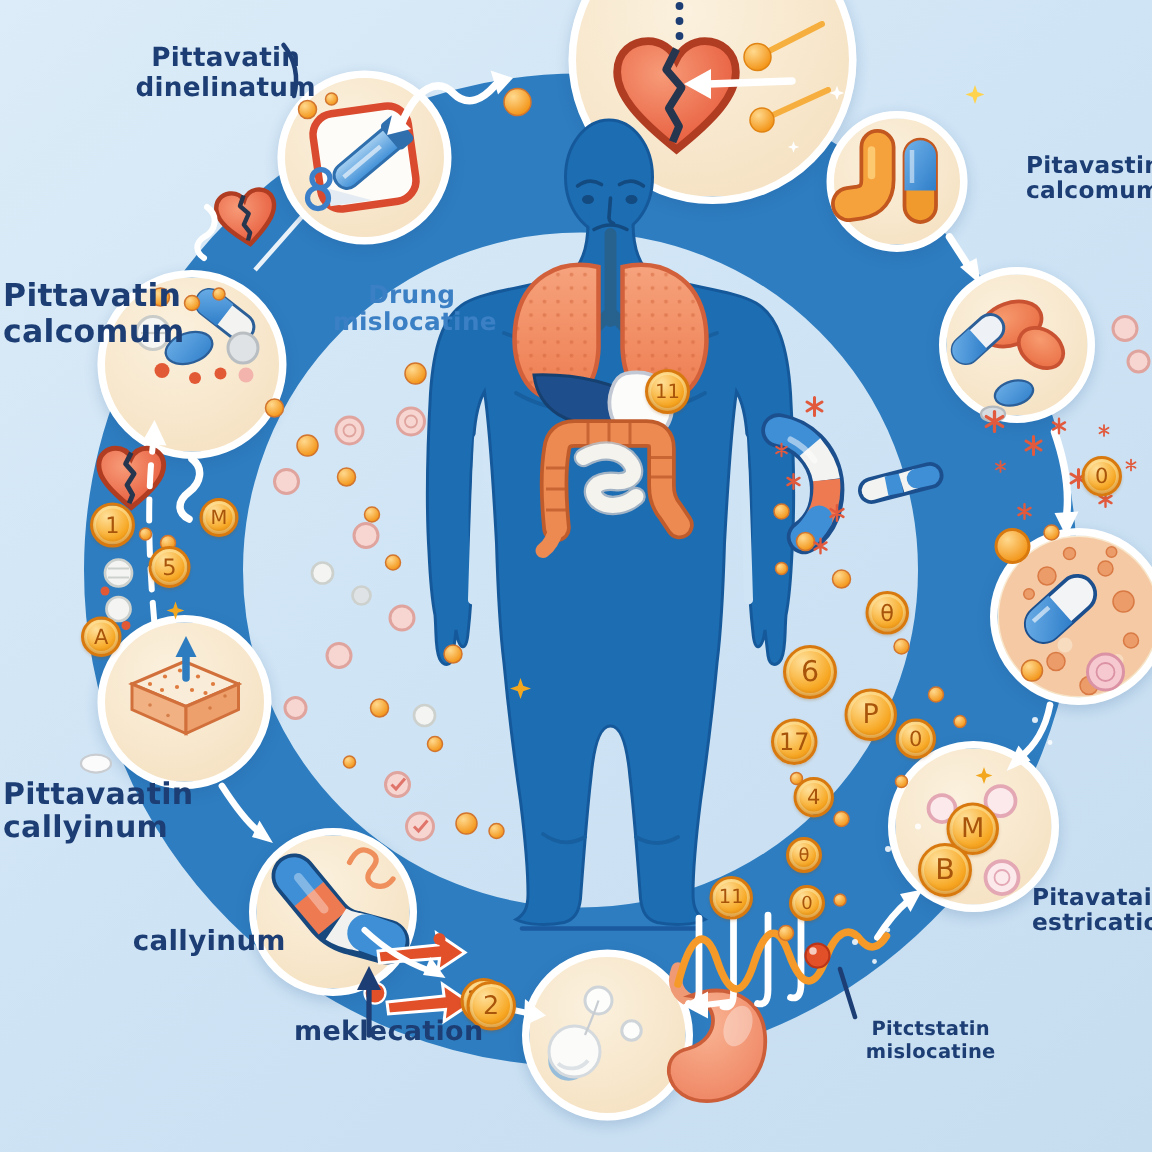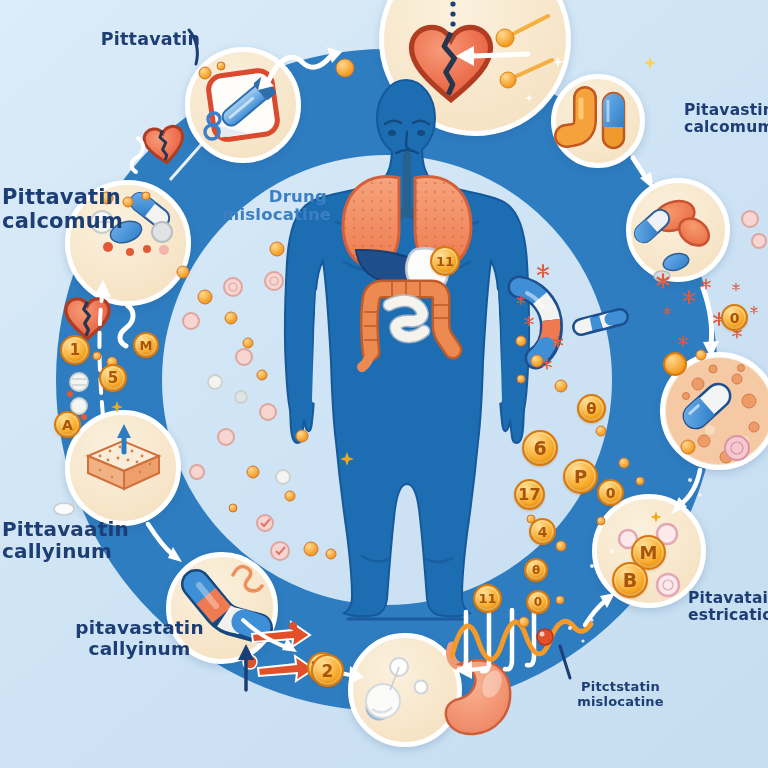--- a/index.html
+++ b/index.html
@@ -14,25 +14,25 @@
   .front{z-index:2;pointer-events:none}
   .overlay{z-index:3}
   .badge{
     position:absolute;border-radius:50%;box-sizing:border-box;
     background:radial-gradient(circle at 40% 32%,#fbf1de 0%,#f6e3c5 75%);
     border:5px solid #ffffff;
     box-shadow:0 3px 9px rgba(30,80,140,.20);
   }
   .lbl{position:absolute;color:#1c3e74;font-weight:bold;text-align:center;line-height:1.12;letter-spacing:.2px;}
   .lbl span{display:block;white-space:nowrap;}
-  .lbl-drug{color:#3b7fc4;text-align:right;}
+  .lbl-drug{color:#3b7fc4;}
   .coin{
     position:absolute;border-radius:50%;box-sizing:border-box;
     background:radial-gradient(circle at 35% 28%,#ffe09a 0%,#f7a722 62%,#ef8c12 100%);
-    border:2px solid #d8790f;color:#a8540a;font-weight:bold;
+    border:2px solid #d8790f;color:#a8540a;font-weight:normal;
     display:flex;align-items:center;justify-content:center;
     box-shadow:inset 0 -2px 3px rgba(160,80,0,.35), inset 0 0 0 2px rgba(255,235,170,.55), 0 1px 2px rgba(150,80,0,.25);
   }
 </style>
 </head>
 <body>
 
 <div class="stage">
 
   <svg class="layer back" viewBox="0 0 768 768">
@@ -505,42 +505,43 @@
     <div class="coin" style="left:526px;top:590px;width:24px;height:24px;font-size:12px">0</div>
     <div class="coin" style="left:631px;top:535px;width:35px;height:35px;font-size:18px">M</div>
     <div class="coin" style="left:612px;top:562px;width:36px;height:36px;font-size:19px">B</div>
     <div class="coin" style="left:307px;top:652px;width:31px;height:31px;font-size:18px">30</div>
     <div class="coin" style="left:311px;top:654px;width:33px;height:33px;font-size:17px">2</div>
     <div class="coin" style="left:473px;top:584px;width:29px;height:29px;font-size:13px">11</div>
     <div class="coin" style="left:721px;top:304px;width:27px;height:27px;font-size:14px">0</div>
 
     <div class="lbl" style="left:88px;top:30px;width:125px;font-size:17.5px">
       <span>Pittavatin</span>
+      <span>dinelinatum</span>
     </div>
     <div class="lbl" style="left:2px;top:186px;width:95px;font-size:21px">
       <span>Pittavatin</span>
       <span>calcomum</span>
     </div>
     <div class="lbl lbl-drug" style="left:222px;top:188px;width:105px;font-size:16.5px">
       <span>Drung</span>
       <span>mislocatine</span>
     </div>
     <div class="lbl" style="left:684px;top:102px;width:100px;font-size:15.5px;text-align:left">
       <span>Pitavastin</span>
       <span>calcomum</span>
     </div>
     <div class="lbl" style="left:2px;top:518px;width:100px;font-size:20px">
       <span>Pittavaatin</span>
       <span>callyinum</span>
     </div>
     <div class="lbl" style="left:72px;top:618px;width:135px;font-size:18.5px">
-      <span>pitavastatin</span>
       <span>callyinum</span>
     </div>
     <div class="lbl" style="left:196px;top:678px;width:120px;font-size:18px">
+      <span>meklecation</span>
     </div>
     <div class="lbl" style="left:553px;top:680px;width:135px;font-size:13px">
       <span>Pitctstatin</span>
       <span>mislocatine</span>
     </div>
     <div class="lbl" style="left:688px;top:590px;width:90px;font-size:15.5px;text-align:left">
       <span>Pitavatain</span>
       <span>estrication</span>
     </div>
   </div>

